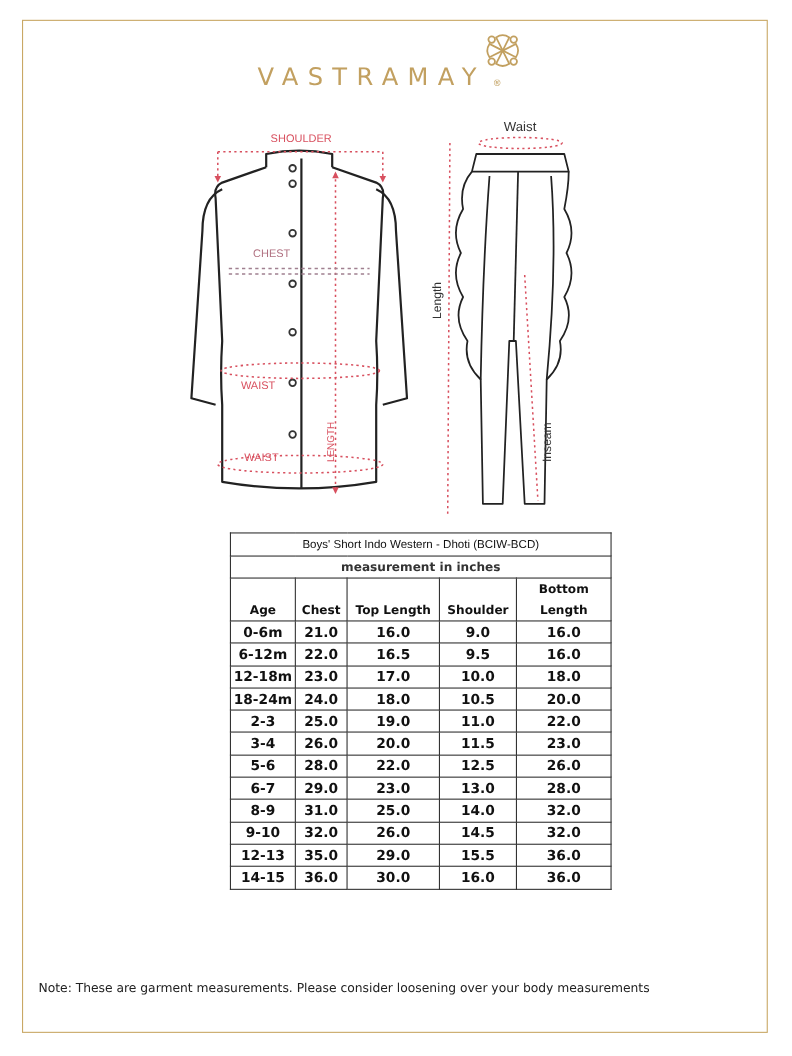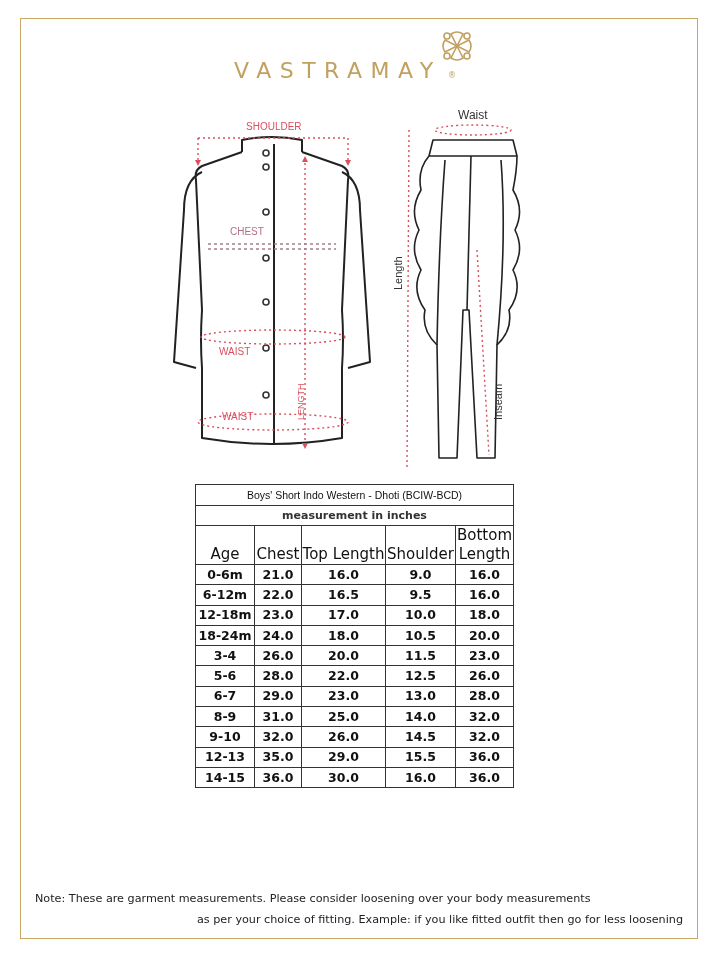--- a/index.html
+++ b/index.html
@@ -4,25 +4,25 @@
 <style>
   html, body { margin:0; padding:0; background:#ffffff; }
   body { width:720px; height:960px; position:relative; overflow:hidden; font-family:"DejaVu Sans", sans-serif; }
   .frame { position:absolute; left:20px; top:18px; width:678px; height:921px; border:1.5px solid #c9a865; box-sizing:border-box; }
   .brand { position:absolute; left:234px; top:58px; font-family:"DejaVu Sans", sans-serif; font-size:22px; letter-spacing:8.5px; color:#c2a060; font-weight:400; }
   .brand-reg { position:absolute; left:448px; top:71px; font-size:8px; color:#c2a060; }
   .brand-logo { position:absolute; left:437px; top:26px; width:40px; height:40px; }
   .diagram { position:absolute; }
   .label-red { position:absolute; color:#d8505f; font-size:10px; font-family:"Liberation Sans", sans-serif; }
   .label-dark { position:absolute; color:#333; font-family:"Liberation Sans", sans-serif; }
-  table.size { position:absolute; left:195px; top:484px; width:319px; border-collapse:collapse; font-family:"DejaVu Sans", sans-serif; }
+  table.size { position:absolute; left:209px; top:484px; width:347px; border-collapse:collapse; font-family:"DejaVu Sans", sans-serif; }
   table.size td, table.size th { border:1.3px solid #333; text-align:center; padding:0; color:#111; }
   .t-title { height:20px; font-size:10.5px; font-family:"Liberation Sans", sans-serif; font-weight:normal; }
   .t-sub { height:19px; font-size:11px; font-weight:bold; color:#333 !important; }
-  .t-head th { font-size:15px; font-weight:normal; height:38px; vertical-align:bottom; line-height:19px; }
+  .t-head th { font-size:11px; font-weight:bold; height:38px; vertical-align:bottom; line-height:19px; }
   .t-row td { font-size:12.5px; font-weight:bold; height:19.3px; line-height:18px; }
   .note { position:absolute; left:35px; top:866px; width:648px; font-family:"DejaVu Sans", sans-serif; font-size:11.2px; color:#222; line-height:21px;margin-top:22px; }
   .note .l1 { display:block; text-align:left; }
   .note .l2 { display:block; text-align:right; }
 </style>
 </head>
 <body>
 
 <div class="frame"></div>
 
@@ -144,20 +144,27 @@
         <td>18.0</td>
       </tr>
       <tr class="t-row">
         <td>18-24m</td>
         <td>24.0</td>
         <td>18.0</td>
         <td>10.5</td>
         <td>20.0</td>
       </tr>
       <tr class="t-row">
+        <td>2-3</td>
+        <td>25.0</td>
+        <td>19.0</td>
+        <td>11.0</td>
+        <td>22.0</td>
+      </tr>
+      <tr class="t-row">
         <td>3-4</td>
         <td>26.0</td>
         <td>20.0</td>
         <td>11.5</td>
         <td>23.0</td>
       </tr>
       <tr class="t-row">
         <td>5-6</td>
         <td>28.0</td>
         <td>22.0</td>
@@ -197,14 +204,13 @@
         <td>36.0</td>
         <td>30.0</td>
         <td>16.0</td>
         <td>36.0</td>
       </tr>
     </tbody>
 </table>
 
 <div class="note">
   <span class="l1">Note: These are garment measurements. Please consider loosening over your body measurements</span>
-  <span class="l2">as per your choice of fitting. Example: if you like fitted outfit then go for less loosening</span>
 </div>
 
 </body></html>

